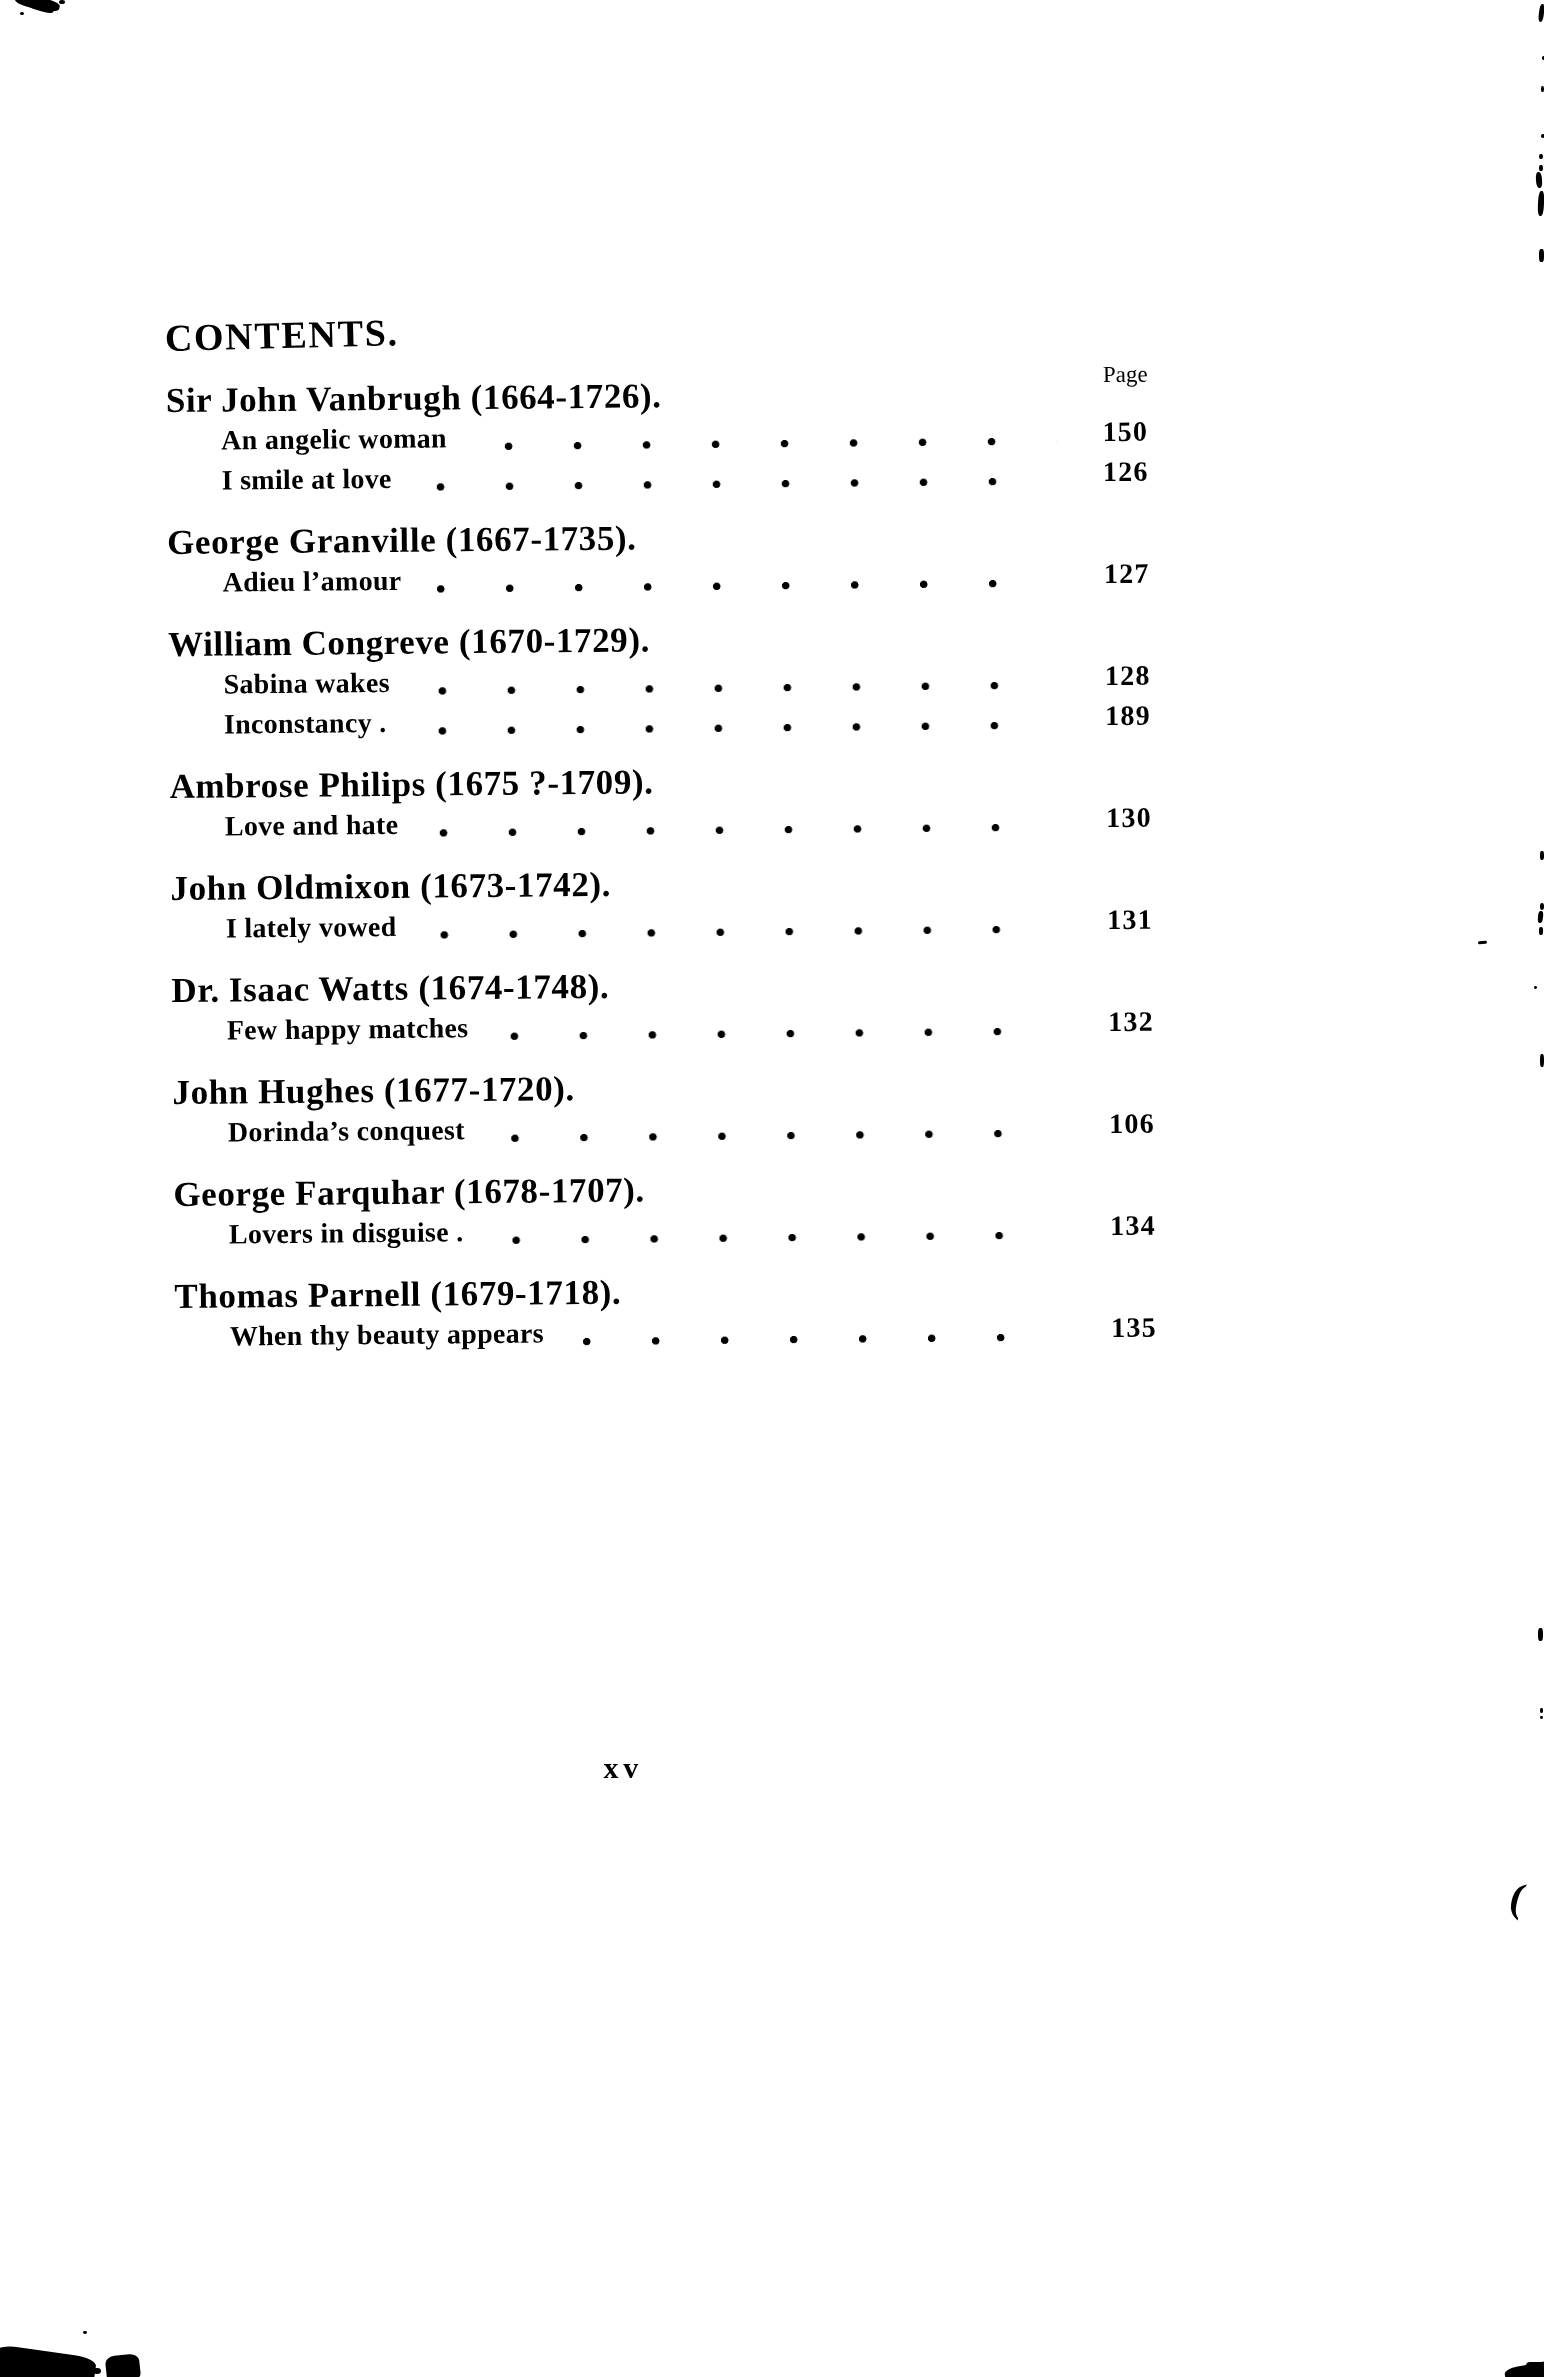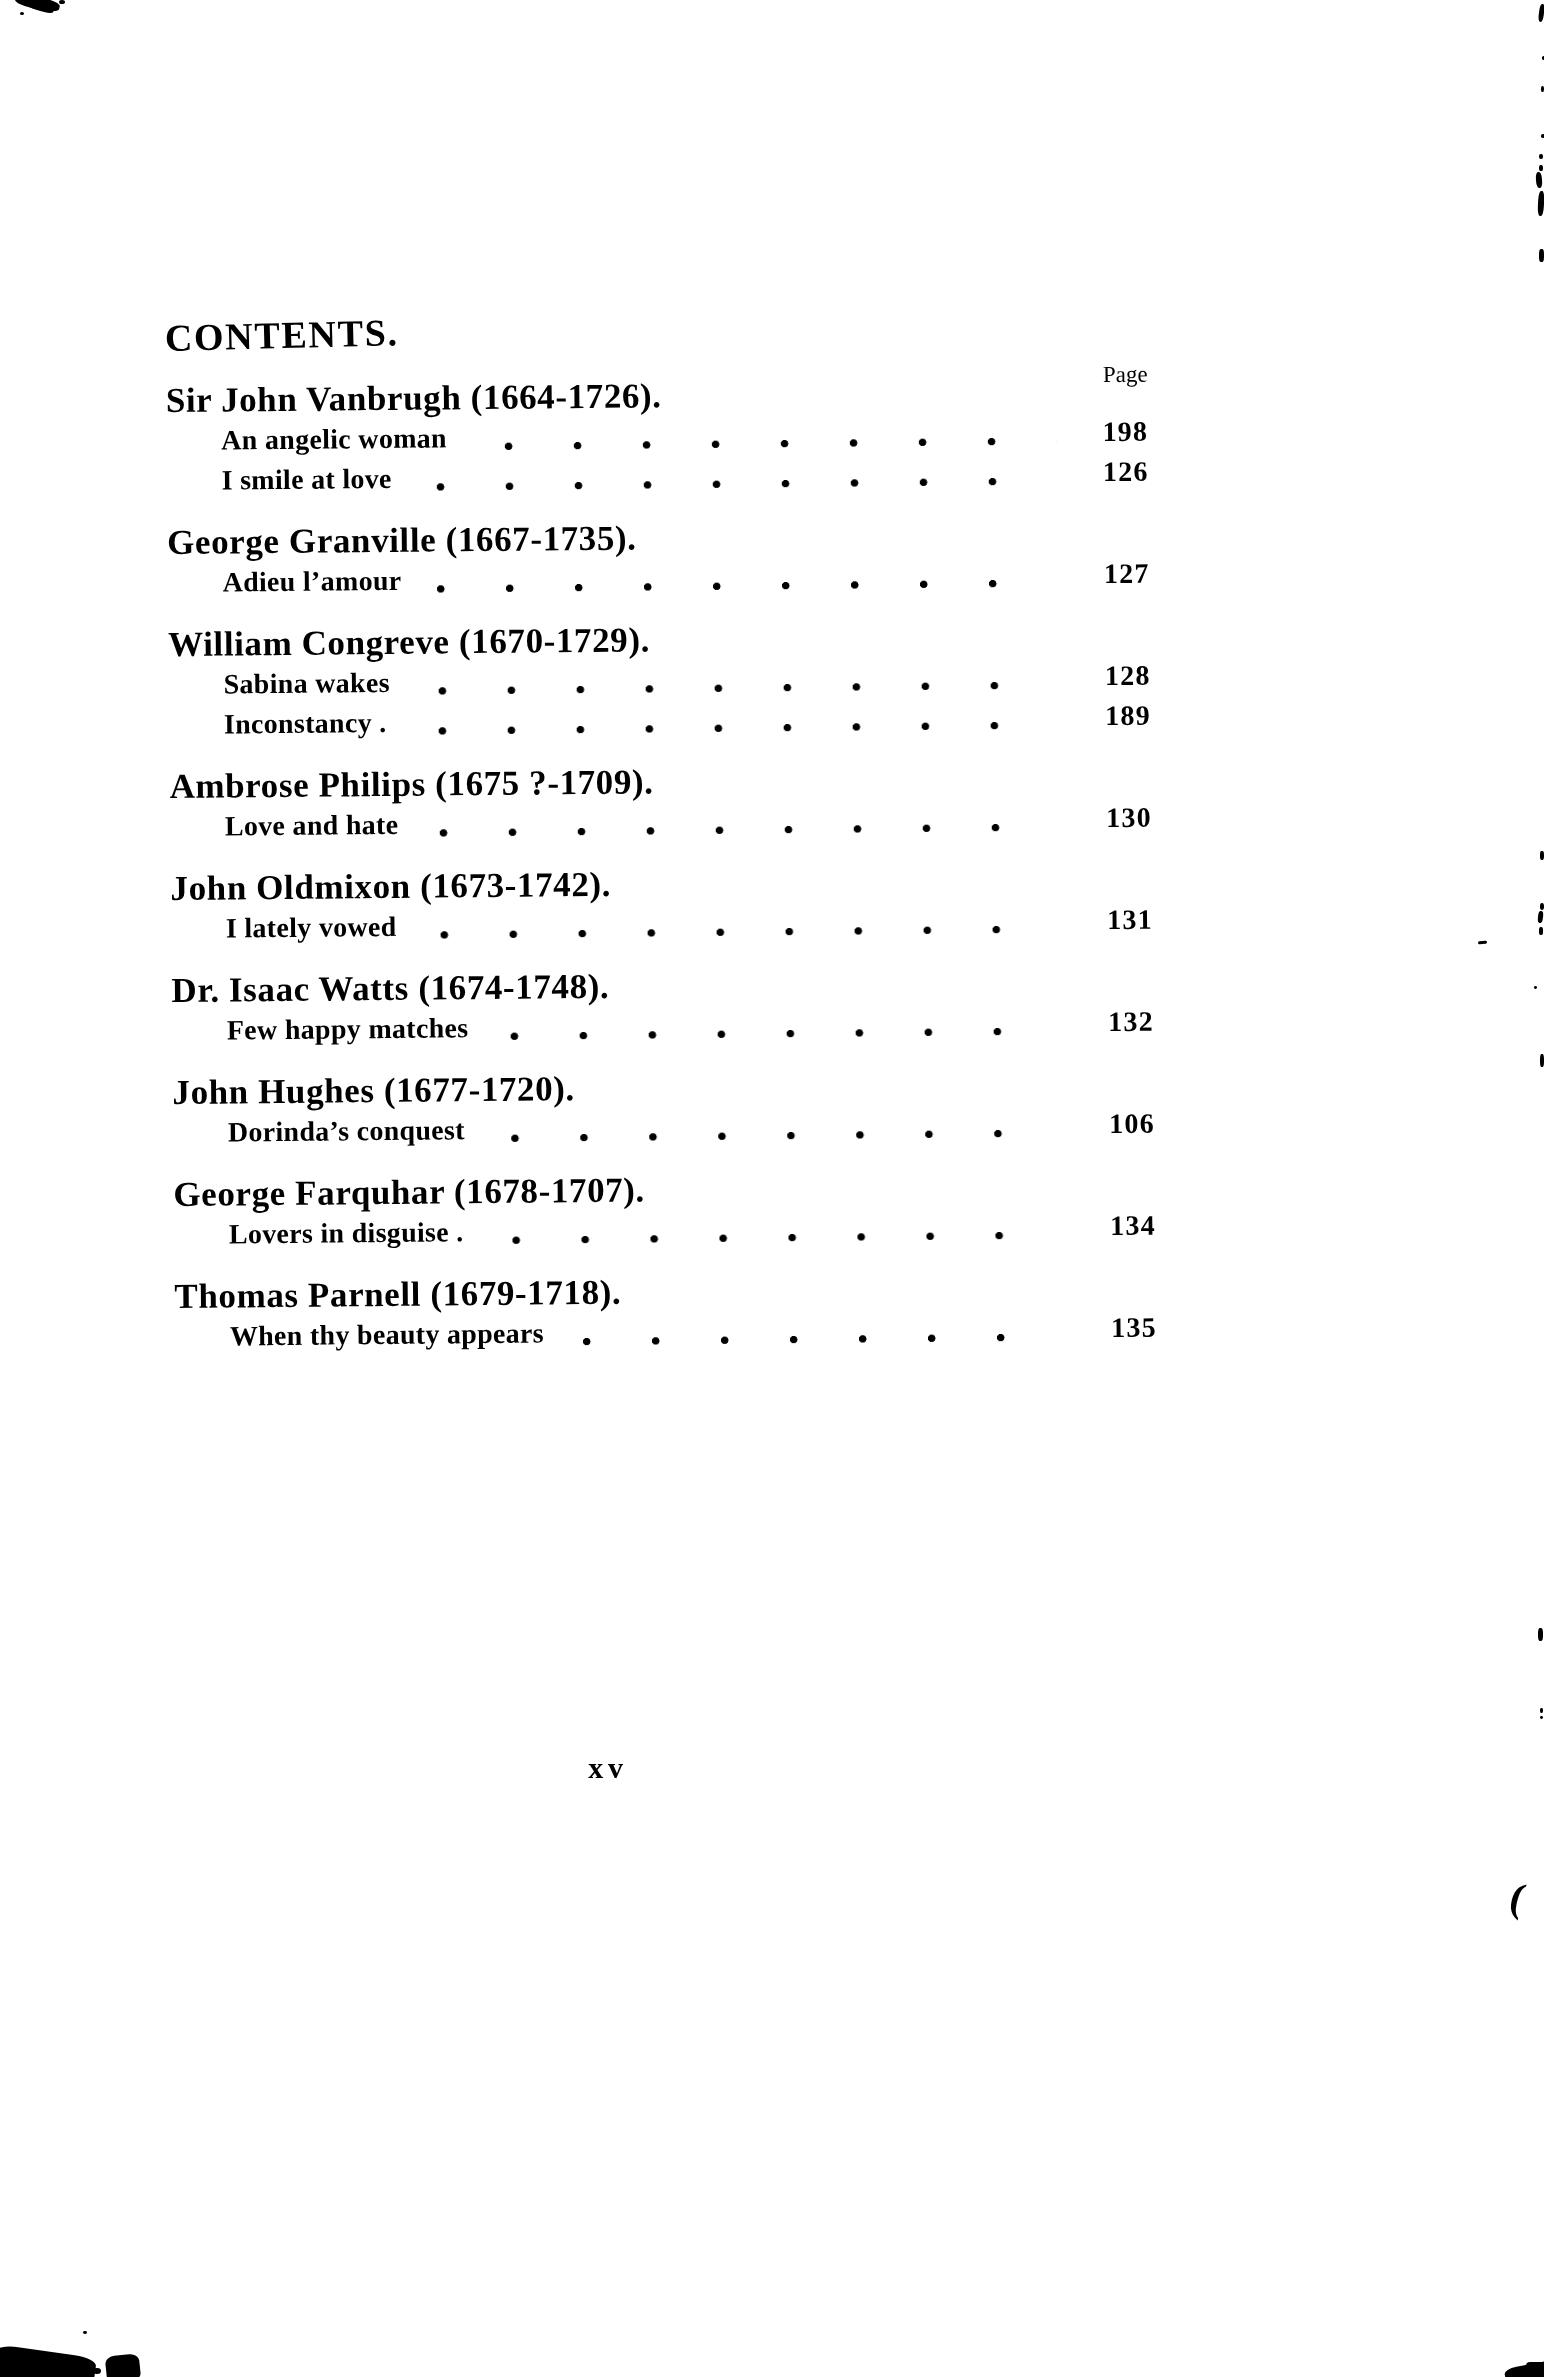--- a/index.html
+++ b/index.html
@@ -26,21 +26,21 @@
   .entries{padding-left:55px;}
   .row{display:flex;height:40px;white-space:nowrap;}
   .title{font-size:28px;font-weight:700;line-height:40px;letter-spacing:0.3px;}
   .leader{
     flex:1;height:9.3px;align-self:flex-end;margin:0 16.3px 7px 24.4px;
     background-image:radial-gradient(circle at 4.7px 4.7px,#000 3.5px,transparent 4.1px);
     background-size:69px 9.3px;background-repeat:repeat-x;background-position:right bottom;
   }
   .pnum{font-size:28px;font-weight:700;line-height:40px;min-width:76px;text-align:right;letter-spacing:1.2px;}
   .folio{
-    position:absolute;left:573px;top:1751px;width:70px;text-align:center;
+    position:absolute;left:573px;top:1751px;width:70px;text-align:right;
     font-size:30px;font-weight:700;letter-spacing:4.7px;
   }
   
   .mark{position:absolute;background:#000;}
   .r40{border-radius:40%;}
   .r50{border-radius:50%;}
   .paren-mark{
     position:absolute;left:1511px;top:1873px;font-size:41px;font-weight:700;
     transform:rotate(14deg);font-family:"Liberation Serif", serif;
   }
@@ -53,21 +53,21 @@
   <div class="page-col-label">Page</div>
 
   <div class="sections">
 
     <div class="section">
       <div class="author">Sir John Vanbrugh (1664-1726).</div>
       <div class="entries">
         <div class="row">
           <span class="title">An angelic woman</span>
           <span class="leader"></span>
-          <span class="pnum">198</span>
+          <span class="pnum">150</span>
         </div>
         <div class="row">
           <span class="title">I smile at love</span>
           <span class="leader"></span>
           <span class="pnum">126</span>
         </div>
       </div>
     </div>
 
     <div class="section">

